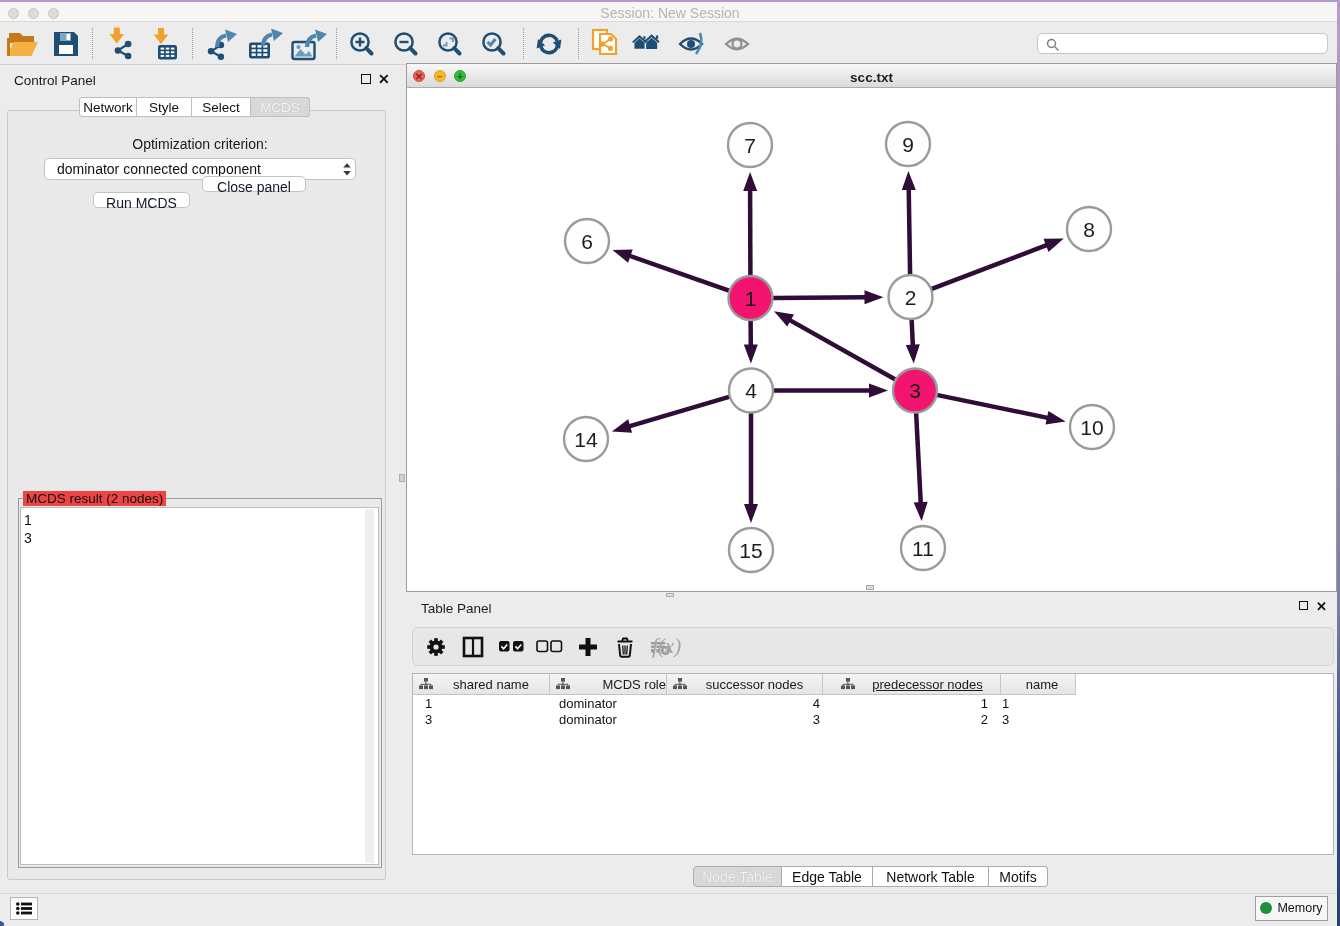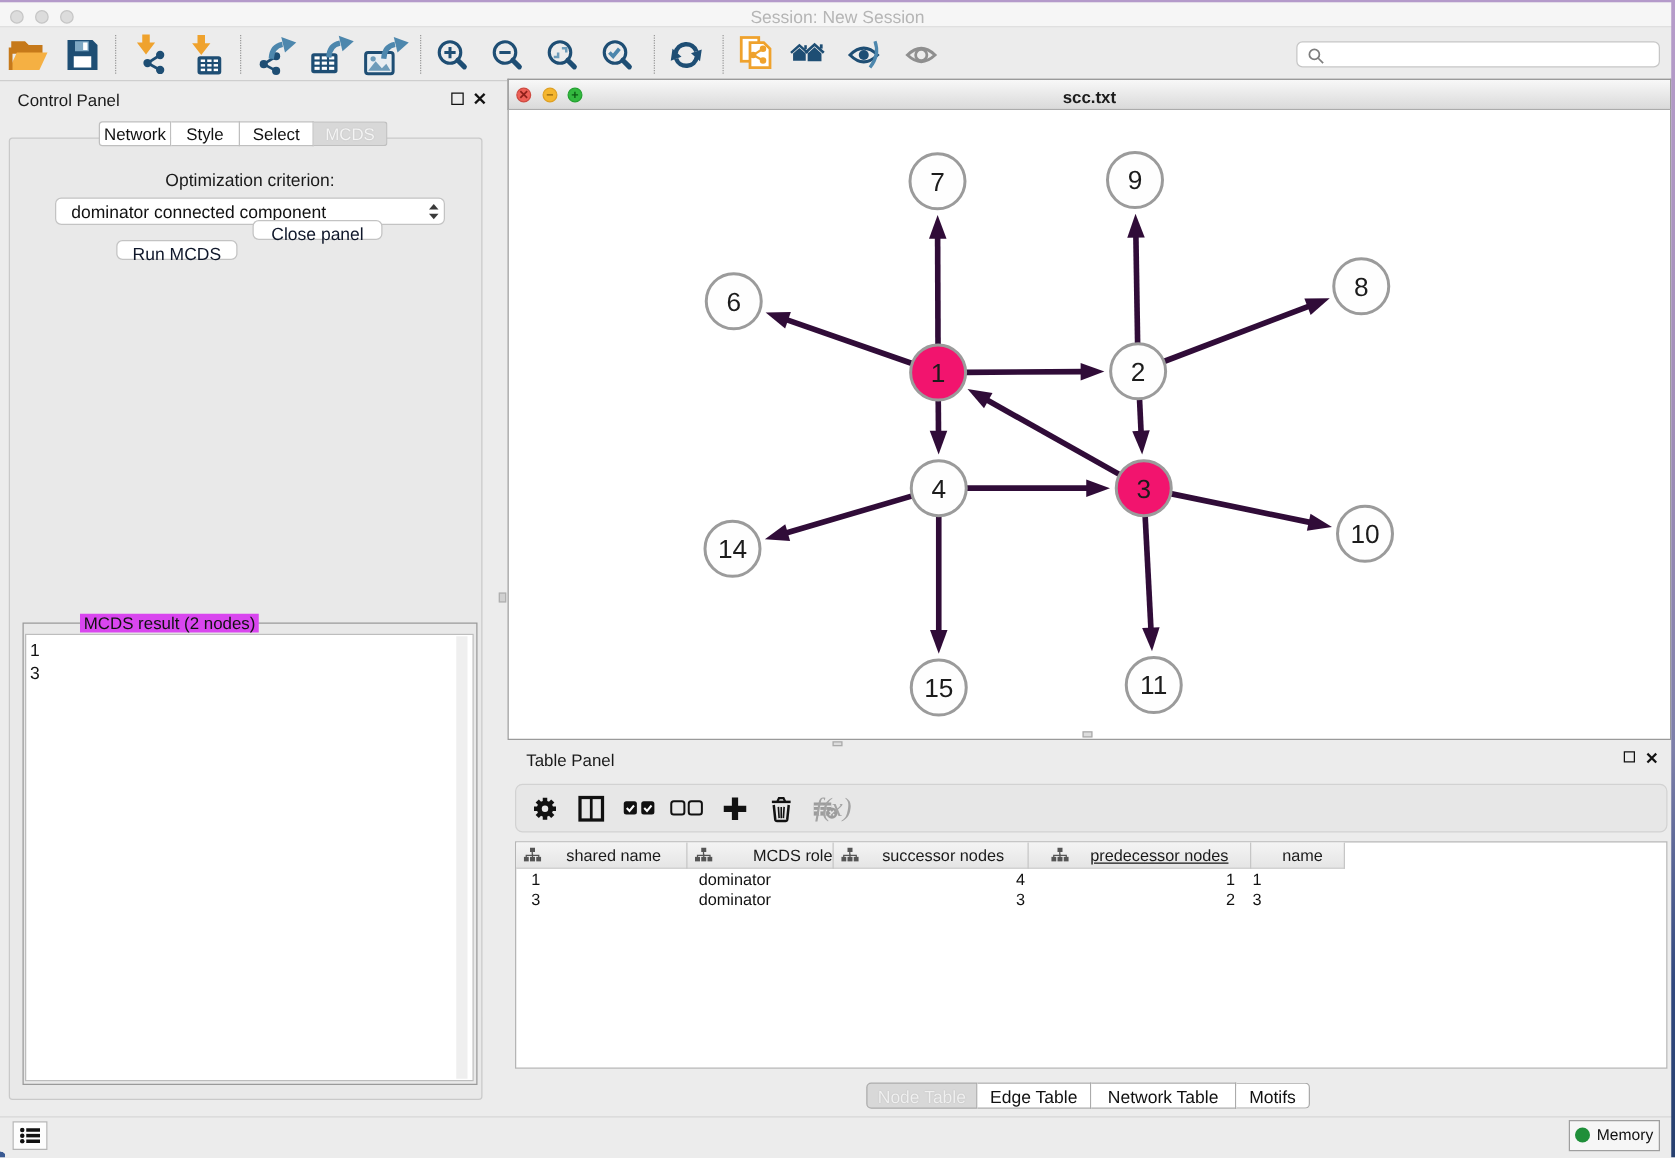--- a/index.html
+++ b/index.html
@@ -17,21 +17,21 @@
 #cp-content{left:7px;top:110px;width:379px;height:770px;background:#e9e9e9;border:1px solid #c9c9c9;border-radius:3px;}
 .tabrow{position:absolute;display:flex;}
 .tab{height:20px;line-height:19px;font-size:13.5px;text-align:center;background:#fff;border:1px solid #bfbfbf;border-left:none;color:#111;}
 .tab.first{border-left:1px solid #bfbfbf;border-radius:3px 0 0 3px;}
 .tab.last{border-radius:0 3px 3px 0;}
 .tab.sel{background:#d8d8d8;color:#f4f4f4;text-shadow:0 0 1px #b5b5b5;}
 #opt-label{left:0;top:136px;width:400px;text-align:center;font-size:14px;color:#1a1a1a;}
 #dropdown{left:44px;top:158px;width:312px;height:22px;background:#fff;border:1px solid #c3c3c3;border-radius:5px;font-size:14px;color:#111;line-height:20px;padding-left:12px;}
 .btn{position:absolute;height:16px;background:#fff;border:1px solid #c3c3c3;border-radius:5px;font-size:14px;color:#0f172a;text-align:center;line-height:20px;}
 #groupbox{left:18px;top:498px;width:364px;height:370px;border:1px solid #9a9a9a;}
-#grouplabel{left:23px;top:491px;font-size:13.5px;color:#111;background:#d946ef;padding:0 3px;margin-left:41px;}
+#grouplabel{left:23px;top:491px;font-size:13.5px;color:#111;background:#ef4444;padding:0 3px;}
 #listbox{left:20px;top:507px;width:359px;height:358px;background:#fff;border:1px solid #bdbdbd;font-size:14px;color:#111;padding:3px 0 0 3px;line-height:18px;}
 #listsb{left:365px;top:509px;width:9px;height:354px;background:#efefef;}
 
 #splitter{left:399px;top:474px;width:6px;height:8px;background:#d0d0d0;border:1px solid #b0b0b0;}
 
 #sccwin{left:406px;top:63px;width:931px;height:529px;background:#fff;border:1px solid #9a9a9a;}
 #scchead{left:406px;top:63px;width:931px;height:25px;background:linear-gradient(#f8f8f8,#dadada);border:1px solid #9a9a9a;border-bottom:1px solid #ababab;}
 .light{position:absolute;top:70px;width:12px;height:12px;border-radius:50%;font-size:10px;font-weight:bold;text-align:center;line-height:12px;}
 #scctitle{left:406px;top:70px;width:931px;text-align:center;font-size:13.5px;font-weight:bold;color:#1c1c1c;}
 #scchandle{left:866px;top:585px;width:8px;height:5px;background:#ddd;border:1px solid #aaa;}

